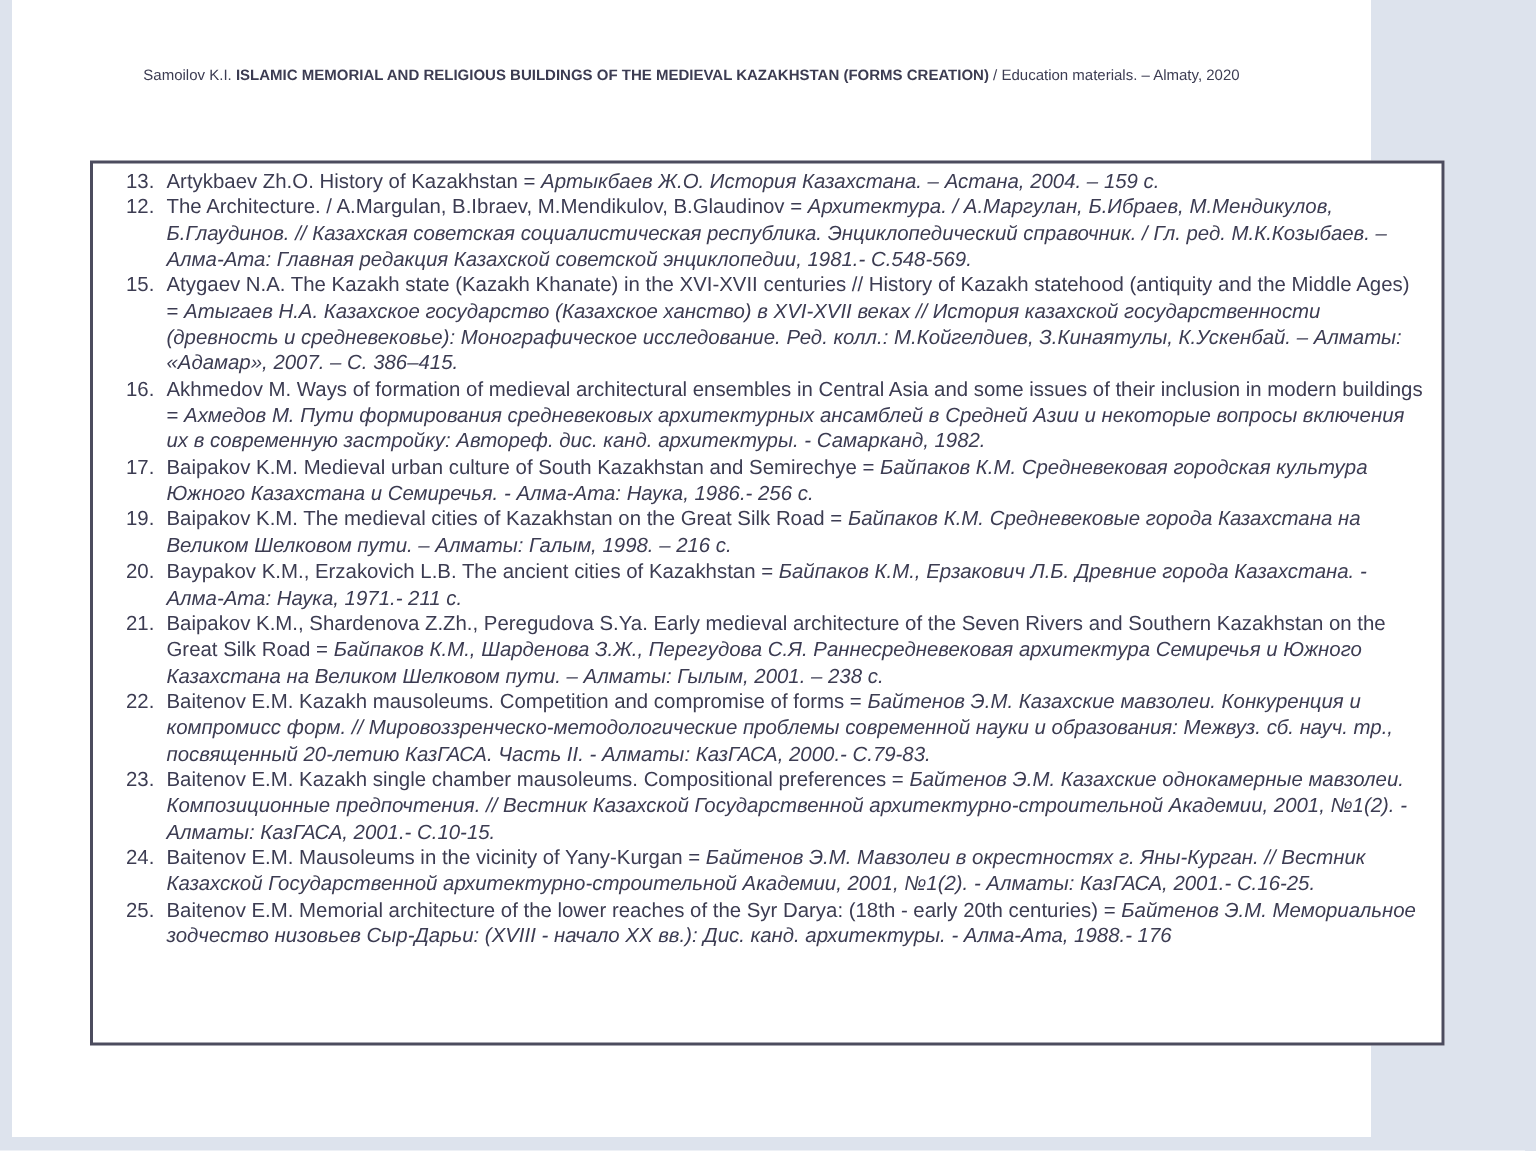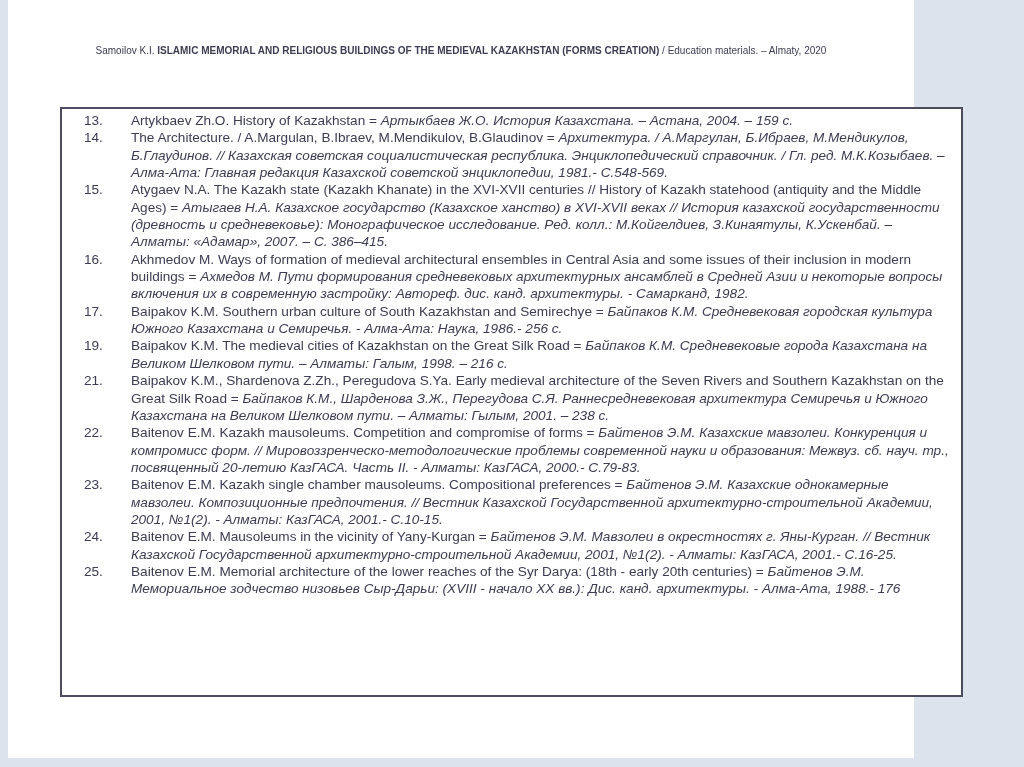--- a/index.html
+++ b/index.html
@@ -44,63 +44,67 @@
   .ref-item{
     display:flex;
     font-size:13.6px;
     line-height:17.35px;
     justify-content:center;
   }
   .ref-num{
     flex:0 0 27px;
     text-align:left;
   }
-  .ref-text{flex:1;margin-left:20px;}
+  .ref-text{flex:1;}
   .ru{font-style:italic;}
 </style>
 </head>
 <body>
 
 <div class="slide">
 
   <div class="header-citation"><span>Samoilov K.I. </span><span class="bold">ISLAMIC MEMORIAL AND RELIGIOUS BUILDINGS OF THE MEDIEVAL KAZAKHSTAN (FORMS CREATION)</span><span> / Education materials. – Almaty, 2020</span></div>
 
   <div class="references-box">
     <div>
   <div class="ref-item">
     <span class="ref-num">13.</span>
     <span class="ref-text"><span class="en">Artykbaev Zh.O. History of Kazakhstan = </span><span class="ru">Артыкбаев Ж.О. История Казахстана. – Астана, 2004. – 159 с.</span></span>
   </div>
 
   <div class="ref-item">
-    <span class="ref-num">14.</span>
+    <span class="ref-num">12.</span>
     <span class="ref-text"><span class="en">The Architecture. / A.Margulan, B.Ibraev, M.Mendikulov, B.Glaudinov = </span><span class="ru">Архитектура. / А.Маргулан, Б.Ибраев, М.Мендикулов, Б.Глаудинов. // Казахская советская социалистическая республика. Энциклопедический справочник. / Гл. ред. М.К.Козыбаев. – Алма-Ата: Главная редакция Казахской советской энциклопедии, 1981.- С.548-569.</span></span>
   </div>
 
   <div class="ref-item">
     <span class="ref-num">15.</span>
     <span class="ref-text"><span class="en">Atygaev N.A. The Kazakh state (Kazakh Khanate) in the XVI-XVII centuries // History of Kazakh statehood (antiquity and the Middle Ages) = </span><span class="ru">Атыгаев Н.А. Казахское государство (Казахское ханство) в XVI-XVII веках // История казахской государственности (древность и средневековье): Монографическое исследование. Ред. колл.: М.Койгелдиев, З.Кинаятулы, К.Ускенбай. – Алматы: «Адамар», 2007. – С. 386–415.</span></span>
   </div>
 
   <div class="ref-item">
     <span class="ref-num">16.</span>
     <span class="ref-text"><span class="en">Akhmedov M. Ways of formation of medieval architectural ensembles in Central Asia and some issues of their inclusion in modern buildings = </span><span class="ru">Ахмедов М. Пути формирования средневековых архитектурных ансамблей в Средней Азии и некоторые вопросы включения их в современную застройку: Автореф. дис. канд. архитектуры. - Самарканд, 1982.</span></span>
   </div>
 
   <div class="ref-item">
     <span class="ref-num">17.</span>
-    <span class="ref-text"><span class="en">Baipakov K.M. Southern urban culture of South Kazakhstan and Semirechye = </span><span class="ru">Байпаков К.М. Средневековая городская культура Южного Казахстана и Семиречья. - Алма-Ата: Наука, 1986.- 256 с.</span></span>
+    <span class="ref-text"><span class="en">Baipakov K.M. Medieval urban culture of South Kazakhstan and Semirechye = </span><span class="ru">Байпаков К.М. Средневековая городская культура Южного Казахстана и Семиречья. - Алма-Ата: Наука, 1986.- 256 с.</span></span>
   </div>
 
   <div class="ref-item">
     <span class="ref-num">19.</span>
     <span class="ref-text"><span class="en">Baipakov K.M. The medieval cities of Kazakhstan on the Great Silk Road = </span><span class="ru">Байпаков К.М. Средневековые города Казахстана на Великом Шелковом пути. – Алматы: Галым, 1998. – 216 с.</span></span>
   </div>
 
 
+  <div class="ref-item">
+    <span class="ref-num">20.</span>
+    <span class="ref-text"><span class="en">Baypakov K.M., Erzakovich L.B. The ancient cities of Kazakhstan = </span><span class="ru">Байпаков К.М., Ерзакович Л.Б. Древние города Казахстана. - Алма-Ата: Наука, 1971.- 211 с.</span></span>
+  </div>
 
   <div class="ref-item">
     <span class="ref-num">21.</span>
     <span class="ref-text"><span class="en">Baipakov K.M., Shardenova Z.Zh., Peregudova S.Ya. Early medieval architecture of the Seven Rivers and Southern Kazakhstan on the Great Silk Road = </span><span class="ru">Байпаков К.М., Шарденова З.Ж., Перегудова С.Я. Раннесредневековая архитектура Семиречья и Южного Казахстана на Великом Шелковом пути. – Алматы: Гылым, 2001. – 238 с.</span></span>
   </div>
 
   <div class="ref-item">
     <span class="ref-num">22.</span>
     <span class="ref-text"><span class="en">Baitenov E.M. Kazakh mausoleums. Competition and compromise of forms = </span><span class="ru">Байтенов Э.М. Казахские мавзолеи. Конкуренция и компромисс форм. // Мировоззренческо-методологические проблемы современной науки и образования: Межвуз. сб. науч. тр., посвященный 20-летию КазГАСА. Часть II. - Алматы: КазГАСА, 2000.- С.79-83.</span></span>
   </div>

